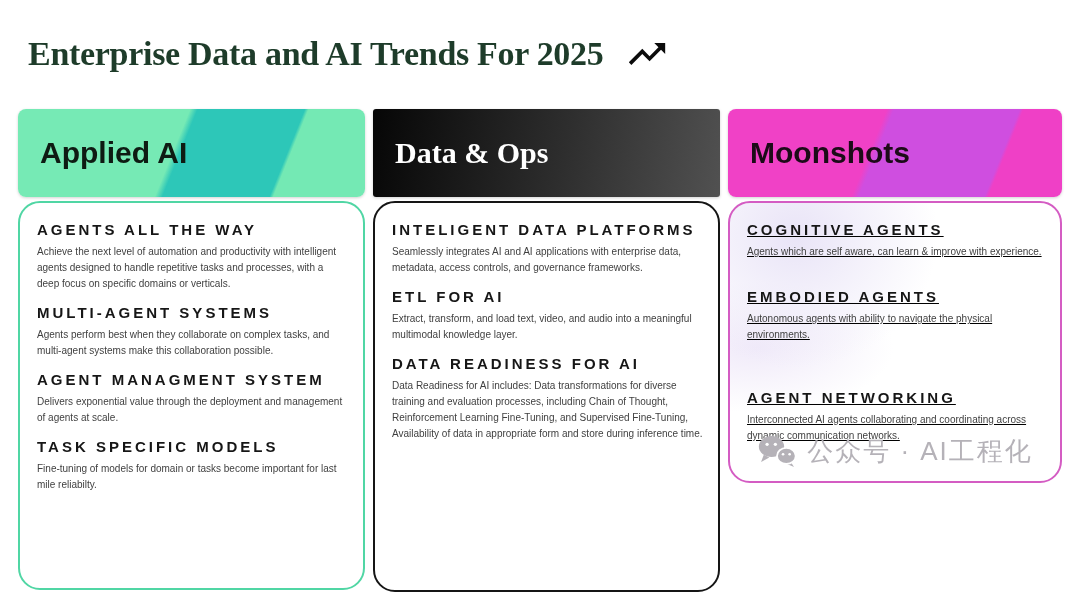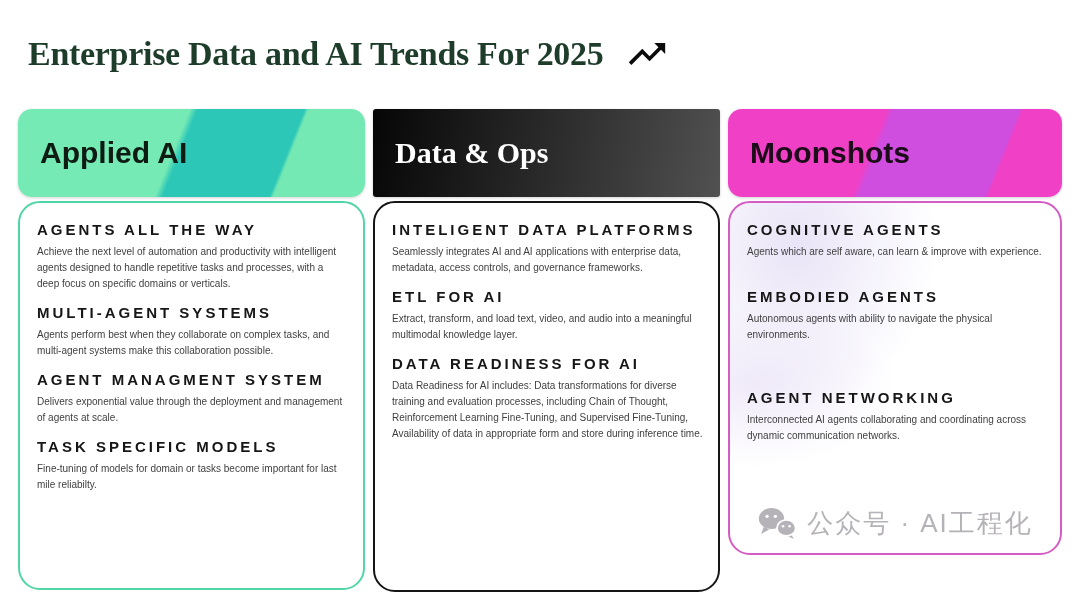--- a/index.html
+++ b/index.html
@@ -13,21 +13,21 @@
     font-size:34px;font-weight:700;letter-spacing:-0.3px;color:#1e3c2a;
     font-family:"Liberation Serif","Liberation Sans",sans-serif;font-stretch:condensed;
   }
   .trend-icon{width:52px;height:40px;display:block;}
   
   .col{position:absolute;top:109px;}
   .col-1{left:18px;width:347px;}
   .col-2{left:373px;width:347px;}
   .col-3{left:728px;width:334px;}
   .col-header{
-    height:88px;border-radius:14px;display:flex;align-items:center;
+    height:88px;border-radius:8px;display:flex;align-items:center;
     padding-left:22px;box-sizing:border-box;
     font-size:30px;font-weight:700;
     box-shadow:0 1px 3px rgba(0,0,0,.18);
   }
   .col-1 .col-header{
     color:#0e1b13;
     background:
       linear-gradient(292deg,#74e9b4 0 24%,rgba(116,233,180,0) 25%),
       linear-gradient(112deg,#76eab5 0 45%,#2dc7b8 47%);
   }
@@ -43,25 +43,26 @@
       linear-gradient(292deg,#ef40c6 0 20%,rgba(239,64,198,0) 21%),
       linear-gradient(112deg,#f041c6 0 43%,#cf4ee0 45%);
   }
   .col-body{
     position:relative;margin-top:4px;background:#ffffff;border-radius:22px;
     border:2px solid;box-sizing:border-box;padding:12px 15px;
   }
   .col-1 .col-body{height:389px;border-color:#50d6a4;}
   .col-2 .col-body{height:391px;border-color:#151515;}
   .col-3 .col-body{
-    height:354px;border-color:#d45cc3;
+    height:282px;border-color:#d45cc3;
     background:
       radial-gradient(ellipse at 20% 12%, #e9e4f7 0%, rgba(255,255,255,0) 38%),
       radial-gradient(ellipse at 8% 52%, #f0eaf9 0%, rgba(255,255,255,0) 32%),
       #ffffff;
+    text-decoration: underline;
   }
   
   .sec{margin-bottom:12px;}
   .sec-heading{
     font-size:15px;font-weight:700;color:#161616;letter-spacing:3px;
     margin:6px 0 6px 2px;white-space:nowrap;
   }
   .sec-body{
     font-size:10px;line-height:1.6;color:#3f3f3f;margin:0 0 0 2px;
   }

